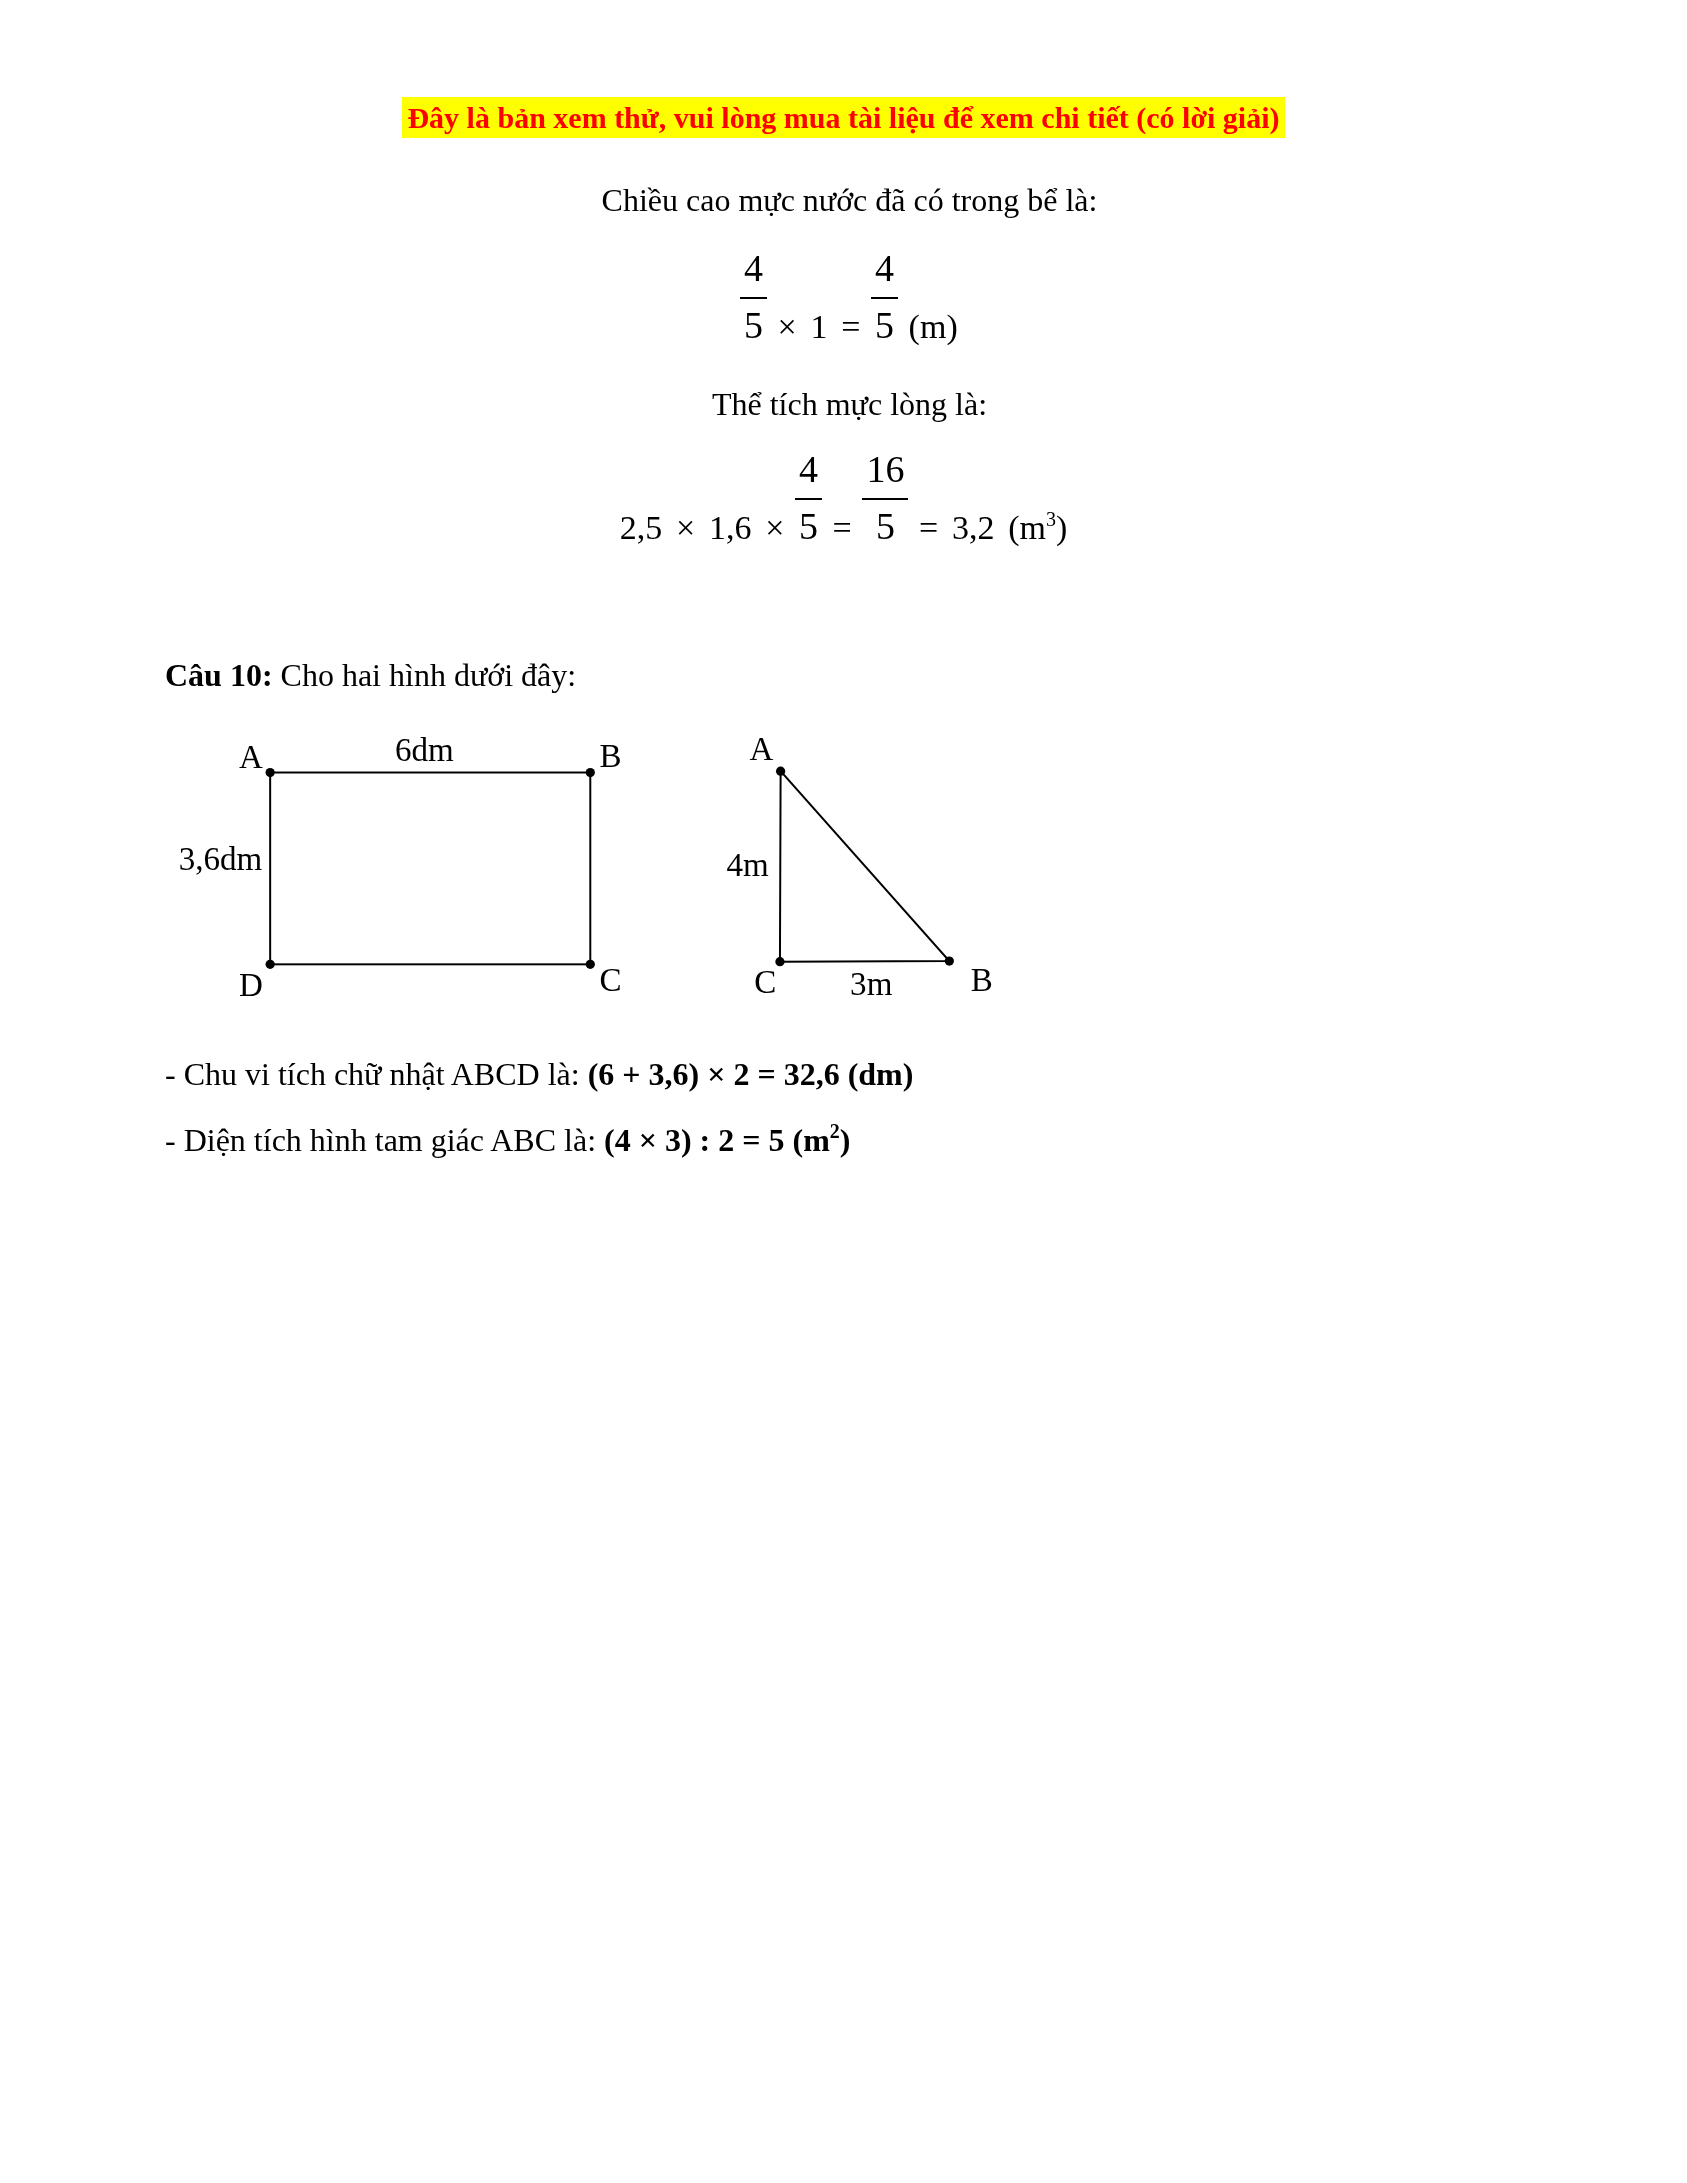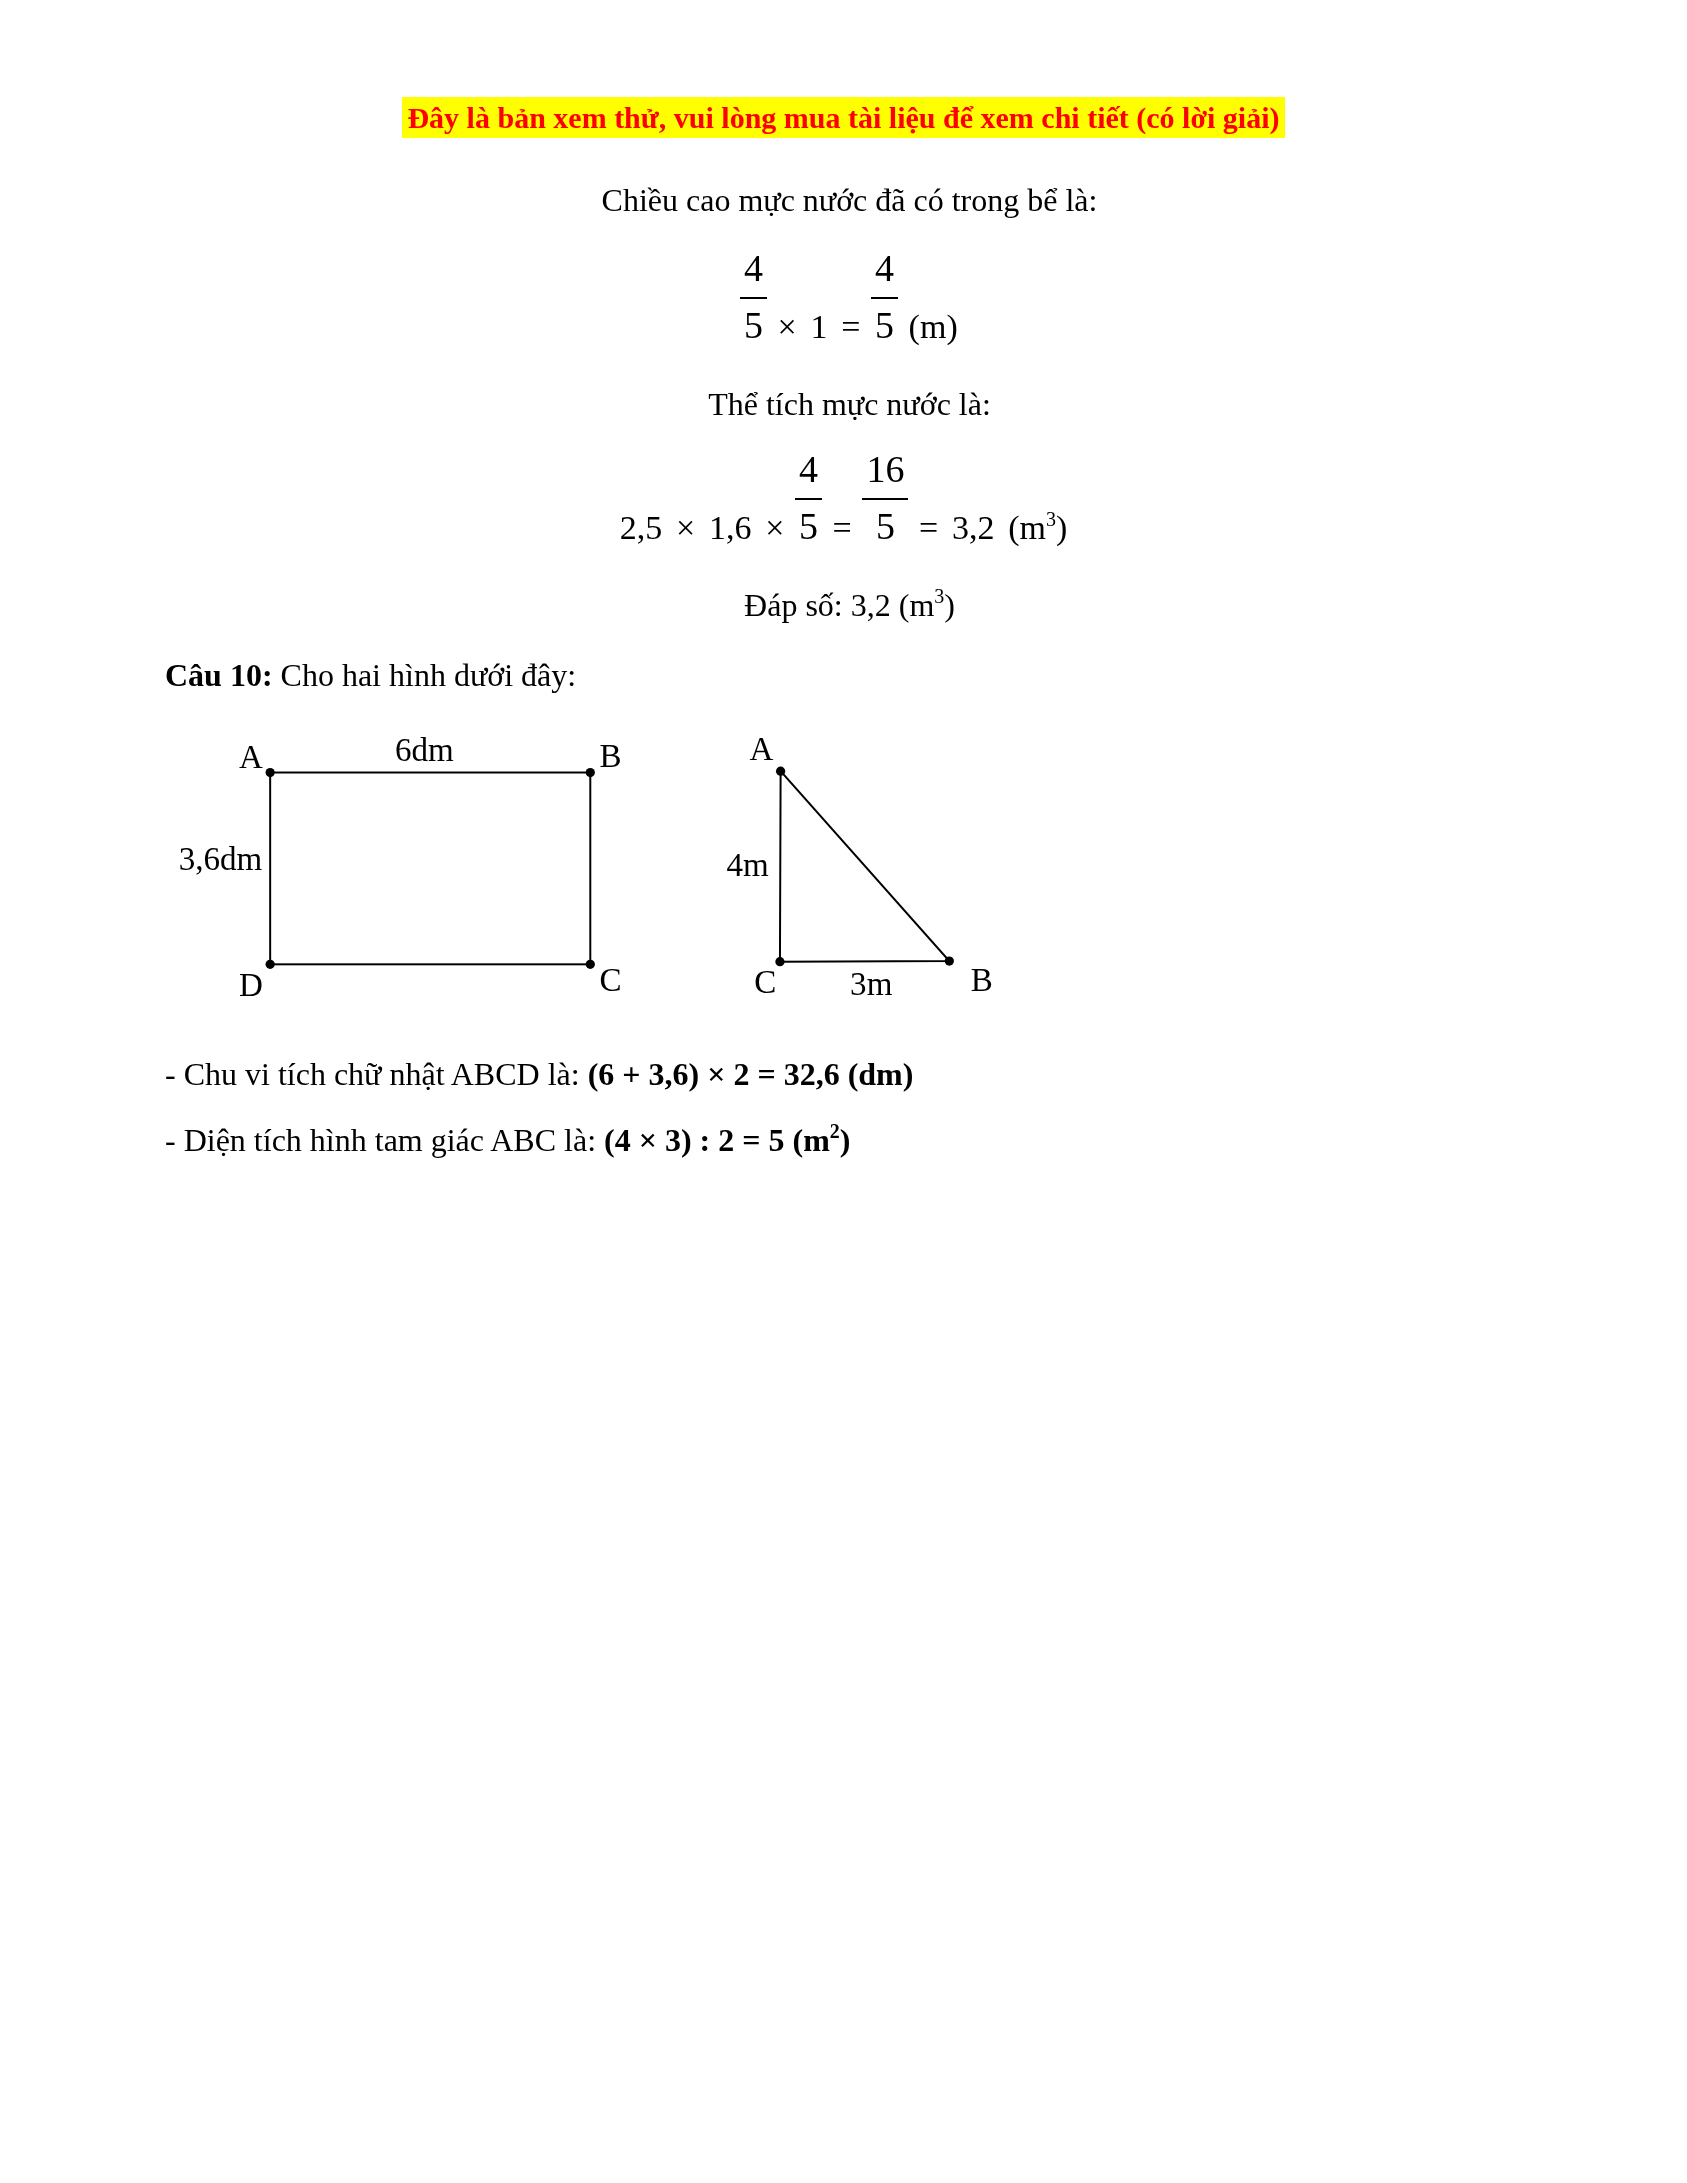--- a/index.html
+++ b/index.html
@@ -121,27 +121,26 @@
   <div class="notice-wrap" style="top:97px;">
     <span class="notice">Đây là bản xem thử, vui lòng mua tài liệu để xem chi tiết (có lời giải)</span>
   </div>
 
   <p class="heading" style="top:180px;">Chiều cao mực nước đã có trong bể là:</p>
 
   <div class="math-row" style="top:249px;">
     <span class="frac"><span class="num">4</span><span class="bar"></span><span class="den">5</span></span><span class="mtext">× 1 =</span><span class="frac"><span class="num">4</span><span class="bar"></span><span class="den">5</span></span><span class="mtext">(m)</span>
   </div>
 
-  <p class="heading" style="top:384px;">Thể tích mực nước là:</p>
+  <p class="heading" style="top:384px;">Thể tích mực lòng là:</p>
 
   <div class="math-row" style="top:450px;">
     <span class="mtext">2,5 × 1,6 ×</span><span class="frac"><span class="num">4</span><span class="bar"></span><span class="den">5</span></span><span class="mtext">=</span><span class="frac"><span class="num">16</span><span class="bar"></span><span class="den">5</span></span><span class="mtext"><span>= 3,2 (m</span><sup class="s">3</sup><span>)</span></span>
   </div>
 
-  <p class="heading" style="top:585px;"><span>Đáp số: 3,2 (m</span><sup class="s">3</sup><span>)</span></p>
 
   <p class="para" style="top:647px;"><span class="b">Câu 10:</span><span> Cho hai hình dưới đây:</span></p>
 
   <svg class="fig" style="left:165px; top:703px;" width="463" height="311" viewBox="0 0 700 470">
     <rect class="shape" x="159" y="105" width="484" height="290"></rect>
     <circle class="dot" cx="159" cy="105" r="7"></circle>
     <circle class="dot" cx="643" cy="105" r="7"></circle>
     <circle class="dot" cx="643" cy="395" r="7"></circle>
     <circle class="dot" cx="159" cy="395" r="7"></circle>
     <text x="148" y="98" text-anchor="end">A</text>

